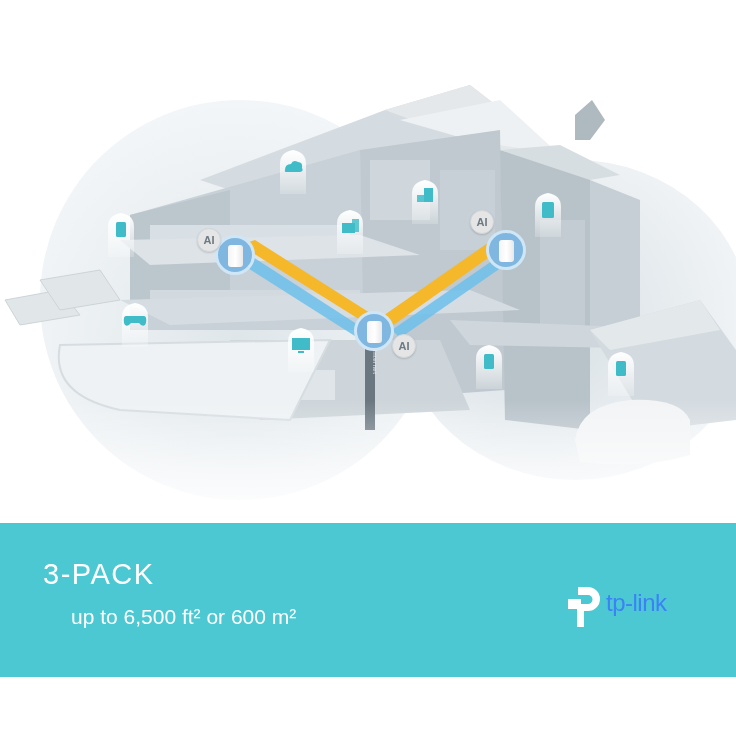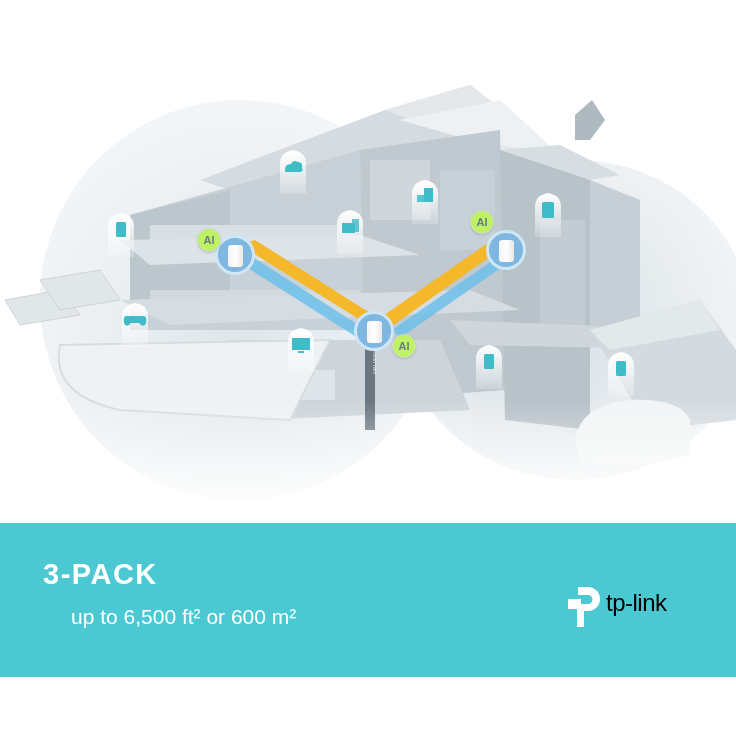--- a/index.html
+++ b/index.html
@@ -1,25 +1,25 @@
 <!DOCTYPE html>
 <html><head>
 <meta charset="utf-8">
 <style>
   html,body{margin:0;padding:0;background:#ffffff;}
   body{width:736px;height:736px;position:relative;overflow:hidden;font-family:"Liberation Sans",sans-serif;}
   .scene{position:absolute;left:0;top:0;width:736px;height:523px;overflow:hidden;background:#ffffff;}
   .banner{position:absolute;left:0;top:523px;width:736px;height:154px;background:#4cc8d3;}
   .bottom-white{position:absolute;left:0;top:677px;width:736px;height:59px;background:#ffffff;}
-  .pack-title{position:absolute;left:43px;top:558px;color:#ffffff;font-size:29px;font-weight:bold;letter-spacing:1.5px;}
+  .pack-title{position:absolute;left:43px;top:558px;color:#ffffff;font-size:29px;font-weight:normal;letter-spacing:1.5px;}
   .pack-sub{position:absolute;left:43px;top:605px;color:#ffffff;font-size:21px;margin-left:28px;}
   .logo{position:absolute;left:566px;top:585px;width:140px;height:44px;}
-  .logo-text{position:absolute;left:40px;top:4px;color:#000000;font-size:24px;font-weight:normal;letter-spacing:-0.5px;}
+  .logo-text{position:absolute;left:40px;top:4px;color:#3b82f6;font-size:24px;font-weight:normal;letter-spacing:-0.5px;}
   .pin{position:absolute;width:30px;height:44px;}
-  .ai{position:absolute;width:22px;height:22px;border-radius:50%;background:#bef264;border:1px solid #cfd8de;color:#6b7a85;font-size:11px;font-weight:bold;text-align:center;line-height:22px;box-shadow:0 1px 2px rgba(0,0,0,0.15);}
+  .ai{position:absolute;width:22px;height:22px;border-radius:50%;background:#e5e5e5;border:1px solid #cfd8de;color:#6b7a85;font-size:11px;font-weight:bold;text-align:center;line-height:22px;box-shadow:0 1px 2px rgba(0,0,0,0.15);}
   .router{position:absolute;width:40px;height:40px;border-radius:50%;background:#7fb7e0;border:3px solid #cfe6f7;box-sizing:border-box;}
   .router .unit{position:absolute;left:10px;top:7px;width:15px;height:22px;border-radius:3px;background:linear-gradient(90deg,#f4f4f4,#ffffff,#e8e8e8);}
   .internet-label{position:absolute;left:368px;top:350px;width:10px;color:#e9eef2;font-size:6px;writing-mode:vertical-rl;letter-spacing:0.5px;}
 </style>
 </head>
 <body>
 
 <div class="scene">
   <svg width="736" height="523" viewBox="0 0 736 523">
     <defs>

